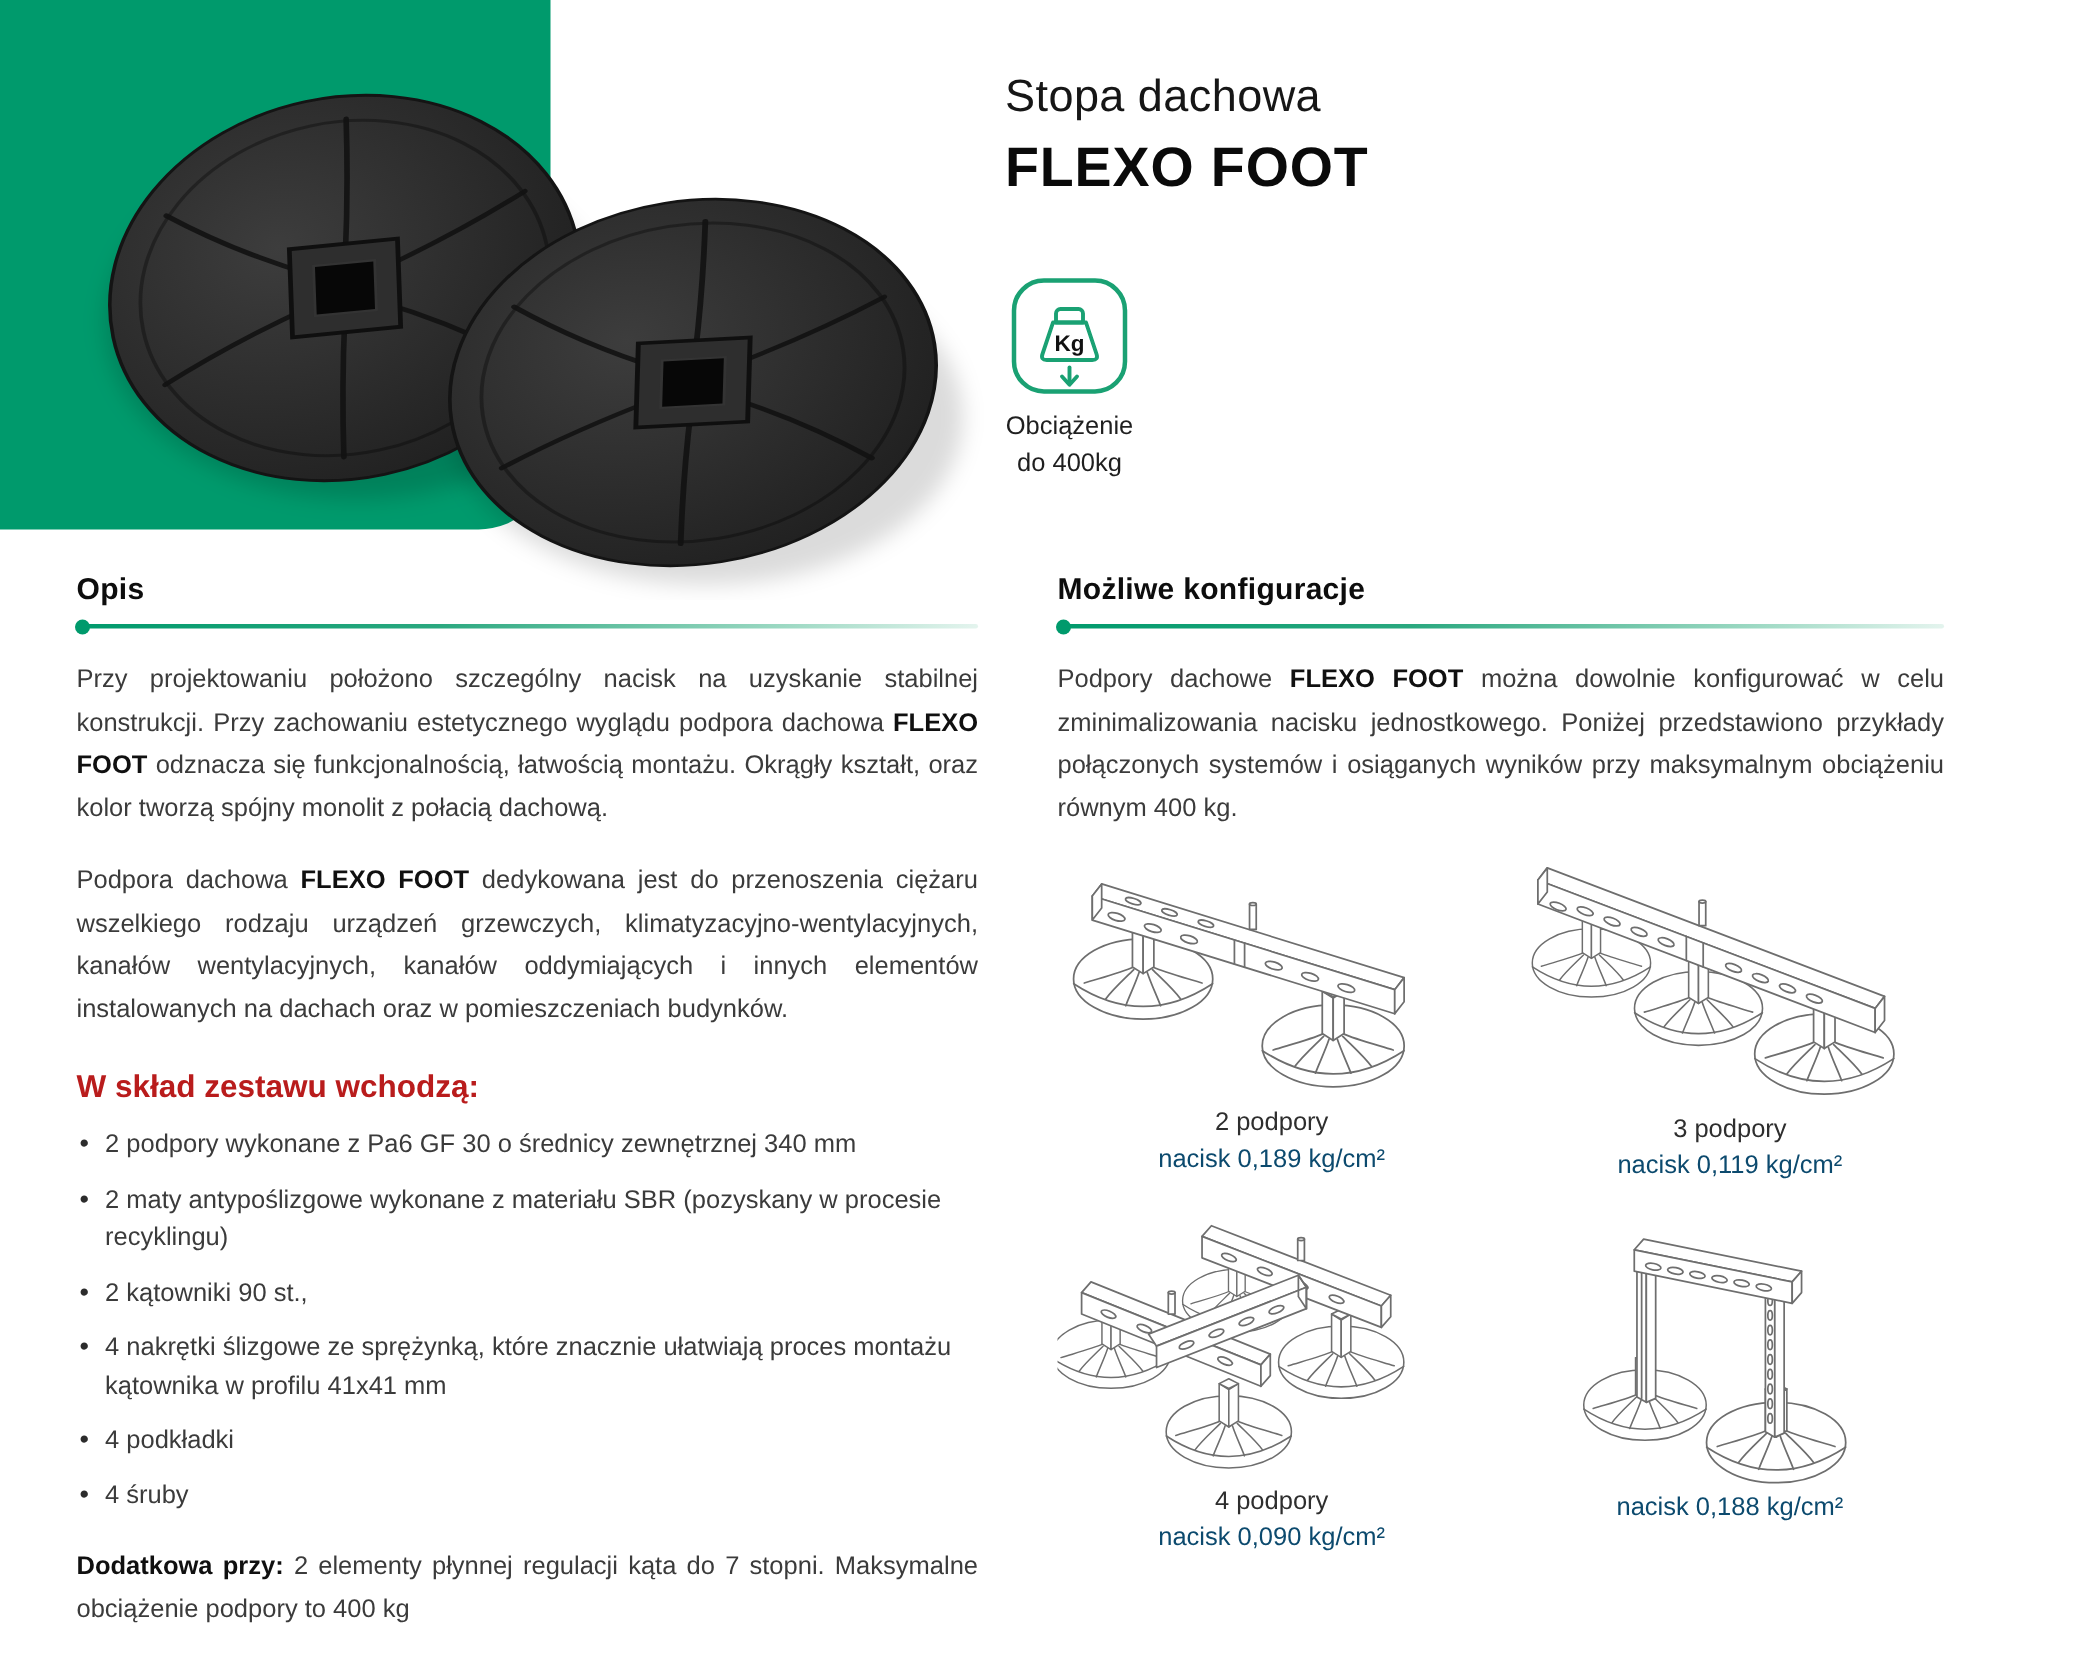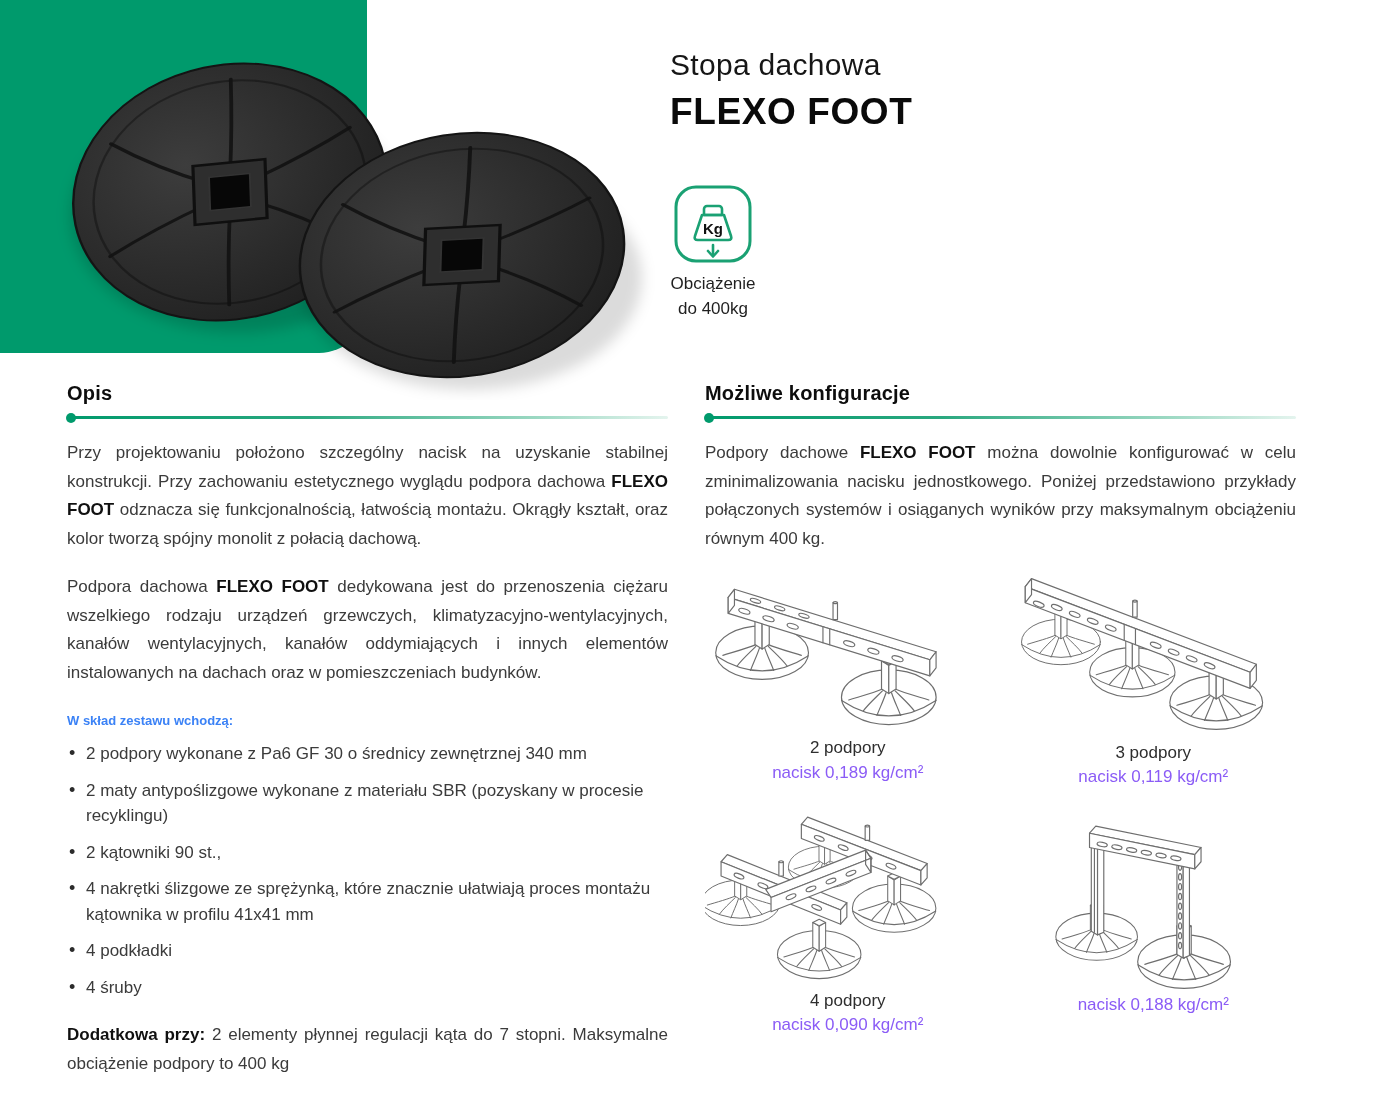--- a/index.html
+++ b/index.html
@@ -11,41 +11,41 @@
   .photo-svg{position:absolute;left:0;top:0;width:660px;height:400px;}
   .title-block{position:absolute;left:670px;top:48px;}
   .subtitle{font-size:30px;color:#161616;letter-spacing:.3px;}
   .title{margin-top:9px;font-size:37px;font-weight:800;color:#0a0a0a;letter-spacing:.6px;}
   .badge{position:absolute;left:657px;top:184px;width:112px;text-align:center;}
   .badge svg{display:block;margin:0 auto;}
   .badge-caption{margin-top:8px;font-size:17px;line-height:1.45;color:#1f1f1f;}
 
   
   .col{position:absolute;top:382px;}
-  .col-left{left:67px;width:601px;}
+  .col-left{left:51px;width:601px;}
   .col-right{left:705px;width:591px;}
   h2.sec{margin:0;font-size:20px;font-weight:700;color:#0d0d0d;letter-spacing:.2px;}
   .rule{position:relative;height:3px;margin-top:11px;border-radius:2px;
         background:linear-gradient(90deg,#009A6C 0%,#2aa87f 40%,#9bd8c2 78%,#e4f4ee 100%);}
   .rule::before{content:"";position:absolute;left:0;top:50%;transform:translate(-1px,-50%);
         width:10px;height:10px;border-radius:50%;background:#009A6C;}
   p.body{margin:20px 0 0;font-size:17px;line-height:1.68;color:#3b3b3b;text-align:justify;}
   p.body b{color:#101010;}
-  h3.sub{margin:26px 0 0;font-size:13px;font-weight:700;color:#3b82f6;}
+  h3.sub{margin:26px 0 0;font-size:21px;font-weight:700;color:#b91c1c;}
   ul.kit{margin:13px 0 0;padding:0;list-style:none;}
   ul.kit li{position:relative;padding-left:19px;margin-top:11px;font-size:17px;line-height:1.5;color:#3b3b3b;}
   ul.kit li::before{content:"\2022";position:absolute;left:2px;top:-1px;color:#2c2c2c;font-size:18px;}
   p.extra{margin-top:21px;}
 
   
   .figures{display:grid;grid-template-columns:1fr 1fr;column-gap:26px;row-gap:26px;margin-top:14px;gap:20px;}
   figure.cfg{margin:0;text-align:center;}
   figure.cfg svg{display:block;width:100%;height:auto;}
   .cap1{margin-top:4px;font-size:17px;color:#2e2e2e;line-height:1.45;}
-  .cap2{font-size:17px;color:#8b5cf6;line-height:1.45;}
+  .cap2{font-size:17px;color:#0c4a6e;line-height:1.45;}
 </style>
 </head>
 <body>
 
 <svg width="0" height="0" style="position:absolute" aria-hidden="true">
   <defs>
     <radialGradient id="dg" cx="38%" cy="36%" r="75%">
       <stop offset="0%" stop-color="#3d3d3d"></stop>
       <stop offset="55%" stop-color="#2c2c2c"></stop>
       <stop offset="100%" stop-color="#1e1e1e"></stop>

